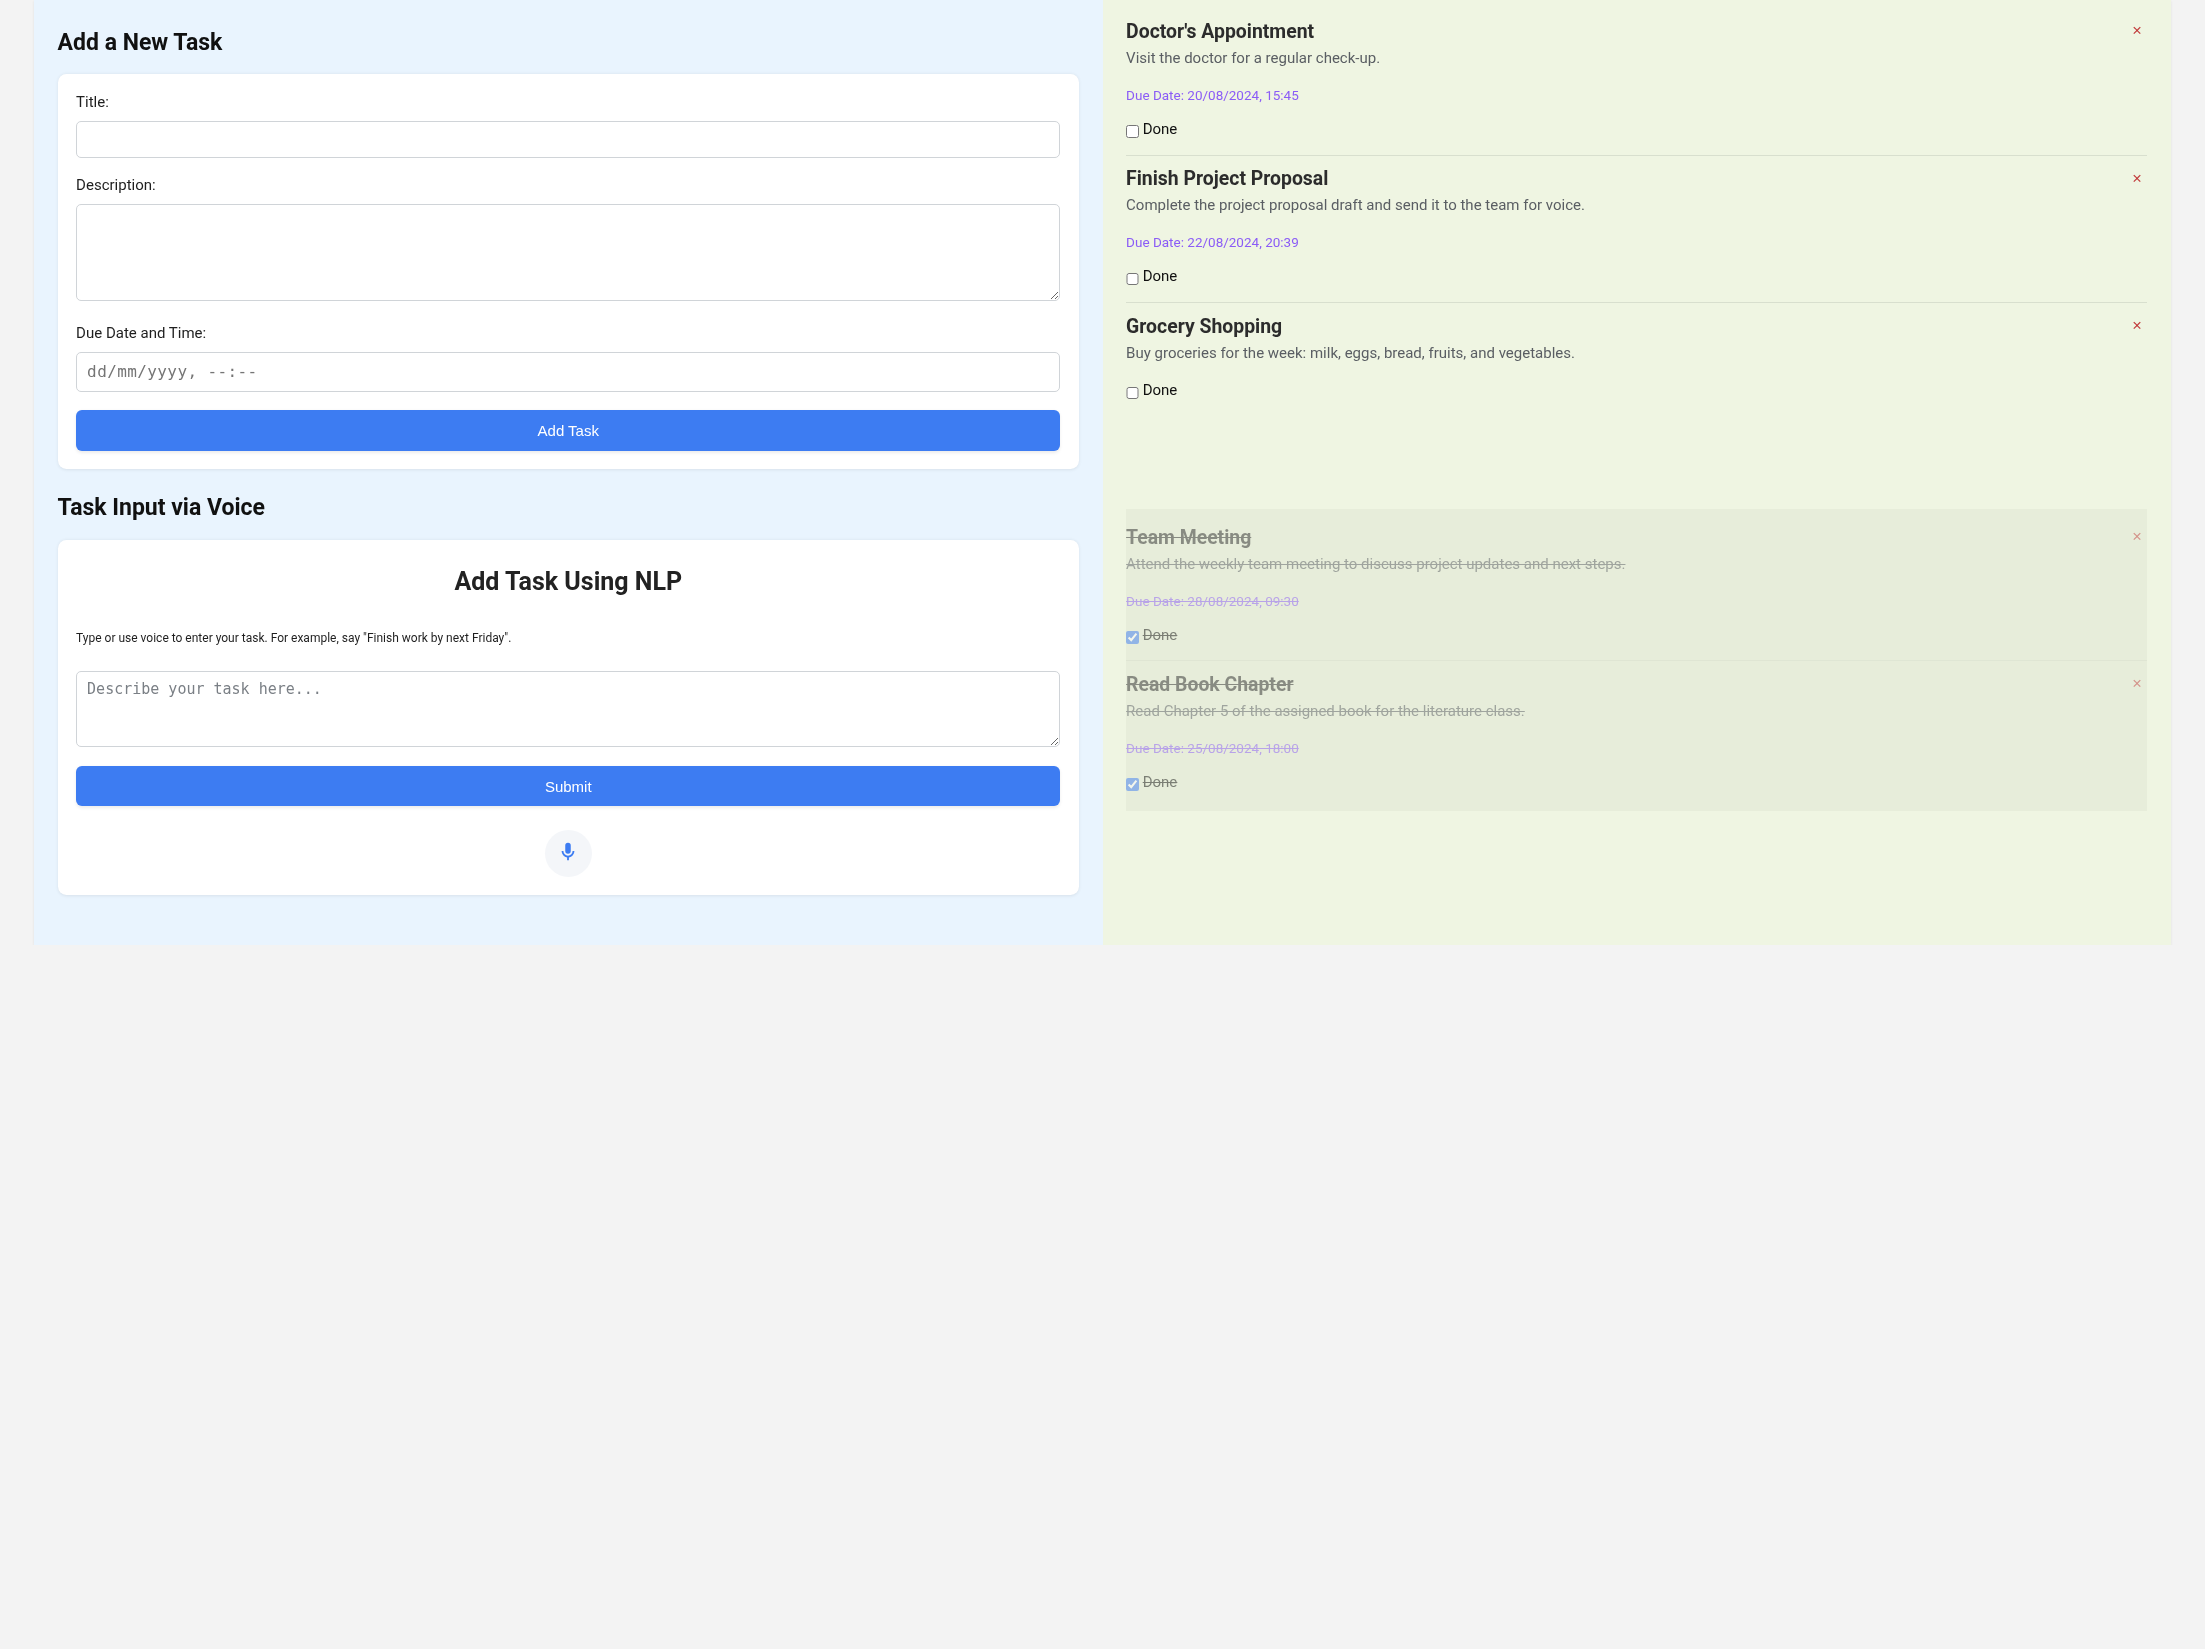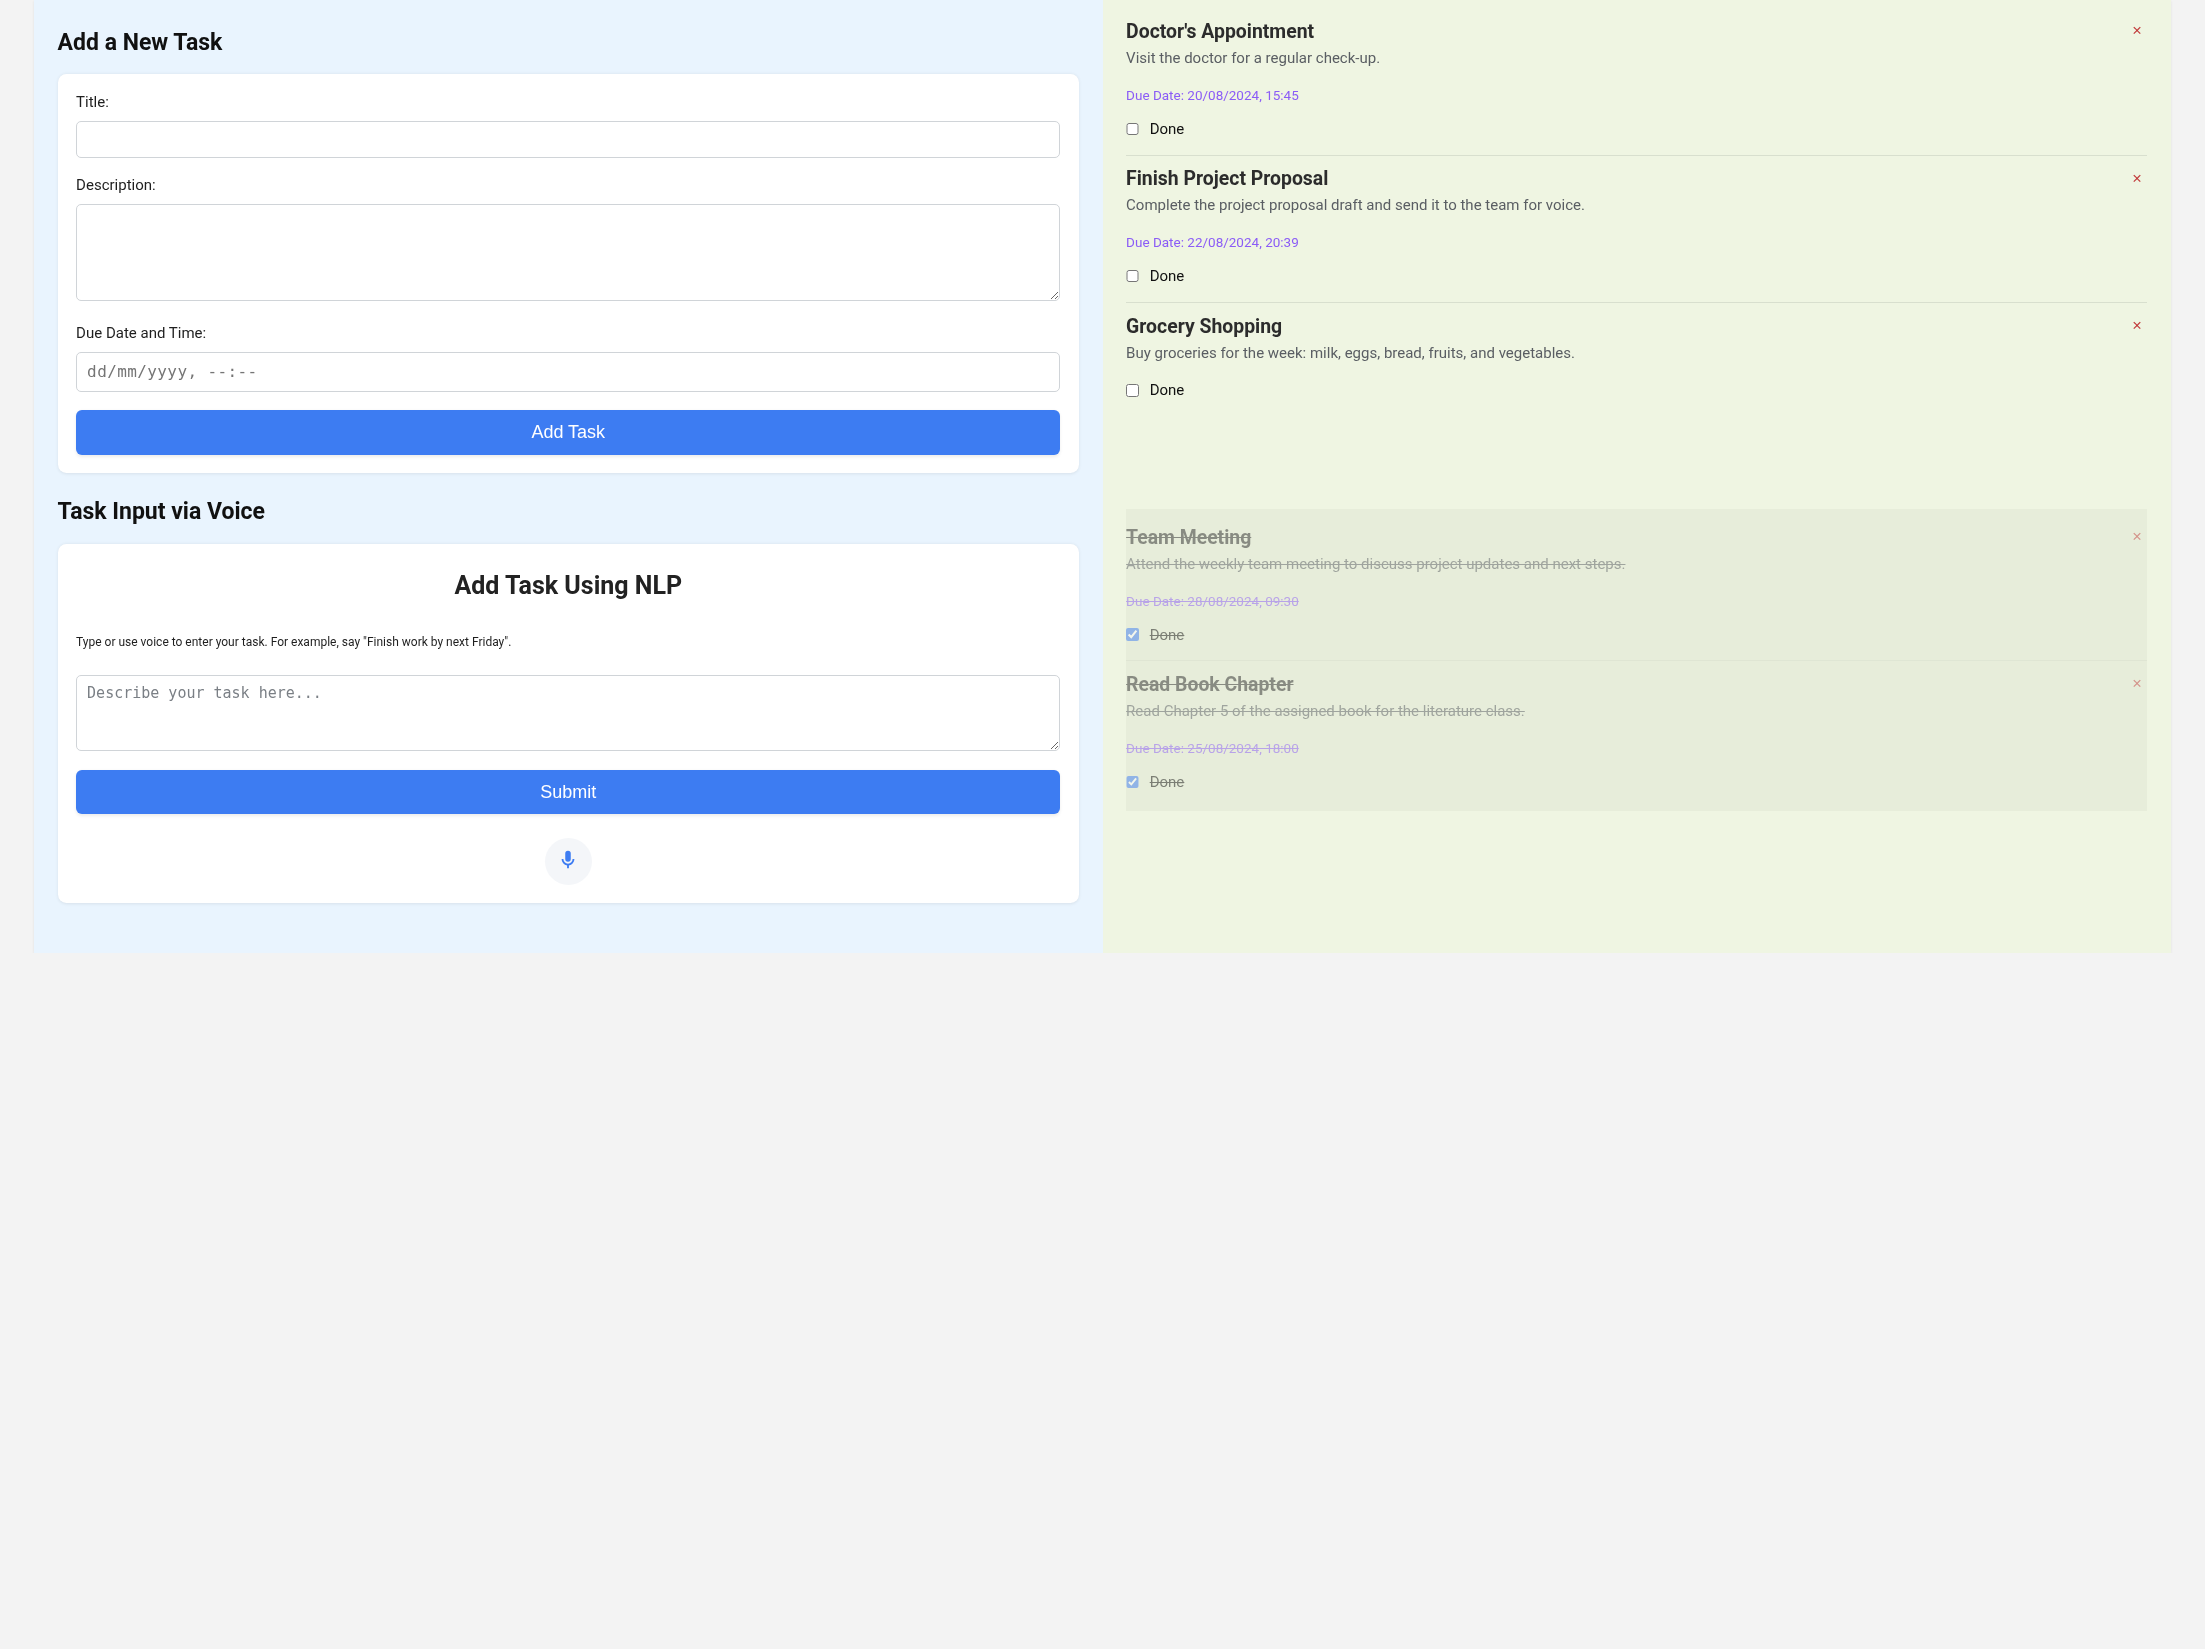--- a/index.html
+++ b/index.html
@@ -85,21 +85,21 @@
   }
   .form-group { margin-bottom: 18.5px; }
   .btn {
     display: block;
     width: 100%;
     background: #3d7cf2;
     color: #fff;
     border: none;
     border-radius: 5.9px;
     padding: 11.8px 0;
-    font-size: 18px;
+    font-size: 15px;
     font-weight: 400;
     cursor: pointer;
     box-shadow: 0 1.7px 3.4px rgba(0,0,0,0.08);
   }
   .nlp-panel h3.nlp-title {
     text-align: center;
     font-size: 25px;
     font-weight: 700;
     margin: 8.4px 0 34px 0;
     color: #222;
@@ -145,22 +145,22 @@
     margin: 0 0 18.5px 0;
     line-height: 1.35;
   }
   .task-due {
     font-size: 13.5px;
     color: #8b5cf6;
     margin: 0 0 17px 0;
   }
   .task-done-row {
     display: flex;
-    align-items: center;
-    gap: 11px;
+    align-items: flex-end;
+    gap: 4px;
     padding-bottom: 10px;
   }
   .task-done-row input[type=checkbox] {
     width: 12.6px; height: 12.6px;
     margin: 0;
     accent-color: #3d7cf2;
   }
   .task-done-label {
     font-size: 15px;
     color: #111;

